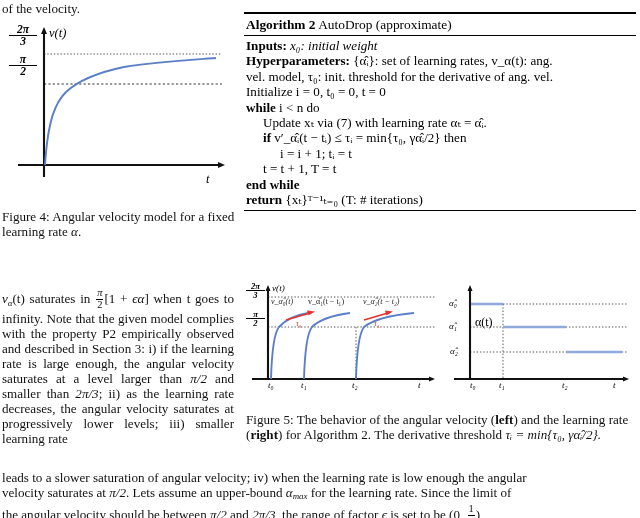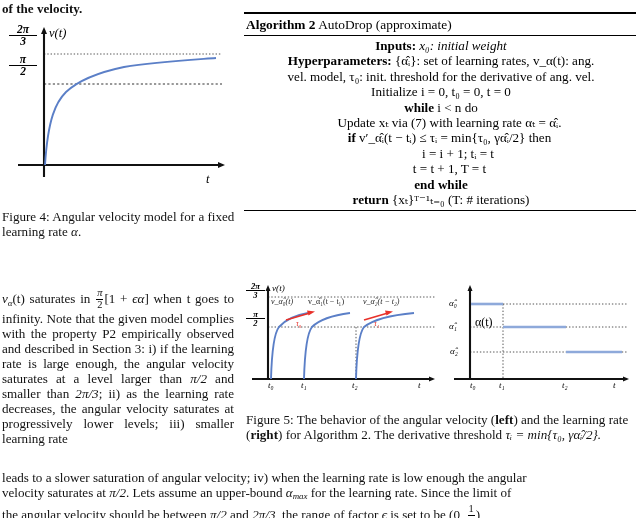--- a/index.html
+++ b/index.html
@@ -41,38 +41,38 @@
     line-height: 1.02;
     margin: 0 1px;
   }
   .frac .num { display: block; border-bottom: 1px solid #000; padding: 0 1px; }
   .frac .den { display: block; padding: 0 1px; }
 
   
   #left-col {
     position: absolute; left: 2px; top: 0px; width: 232px;
   }
-  #lead-line { position: absolute; left: 2px; top: 1px; width: 232px; font-weight: bold; }
+  #lead-line { position: absolute; left: 2px; top: 1px; width: 232px; }
 
   
   #fig4-wrap { position: absolute; left: 4px; top: 22px; width: 228px; height: 180px; }
   #fig4-caption { position: absolute; left: 2px; top: 209px; width: 234px; }
 
   
   #algo {
     position: absolute; left: 244px; top: 12px; width: 392px;
   }
   #algo .rule-top { border-top: 2.1px solid #000; }
   #algo .rule-mid { border-top: 1.1px solid #000; }
   #algo .rule-bot { border-top: 1.1px solid #000; }
   #algo-title {
     font-size: 13.4px; line-height: 17px; padding: 2px 0 2px 2px;
   }
   #algo-body { font-size: 13.1px; line-height: 15.4px; padding: 2px 0 3px 2px; }
-  .algo-line { white-space: nowrap; text-align: center; }
+  .algo-line { white-space: nowrap; }
   .ind1 { padding-left: 17px; }
   .ind2 { padding-left: 34px; }
 
   
   #fig5-wrap { position: absolute; left: 246px; top: 284px; width: 392px; height: 118px; }
   #fig5-caption { position: absolute; left: 246px; top: 412px; width: 392px; }
 
   
   #bottom-text { position: absolute; left: 2px; top: 470px; width: 636px; }
 

